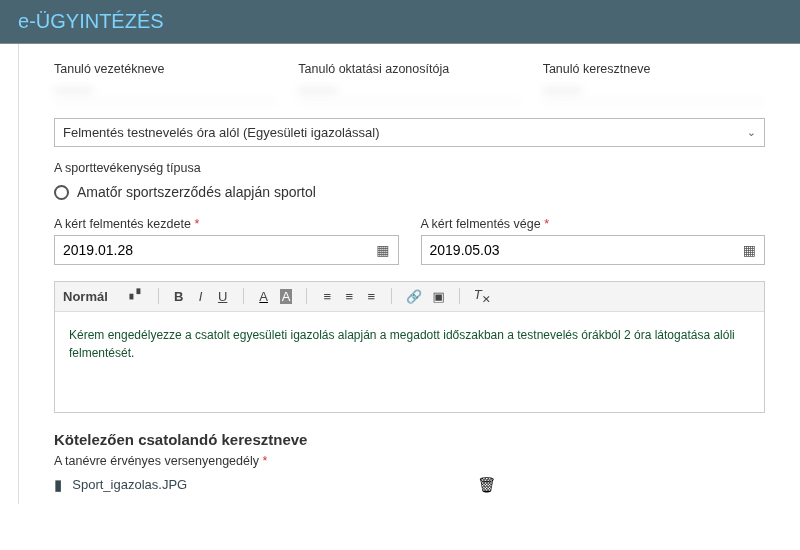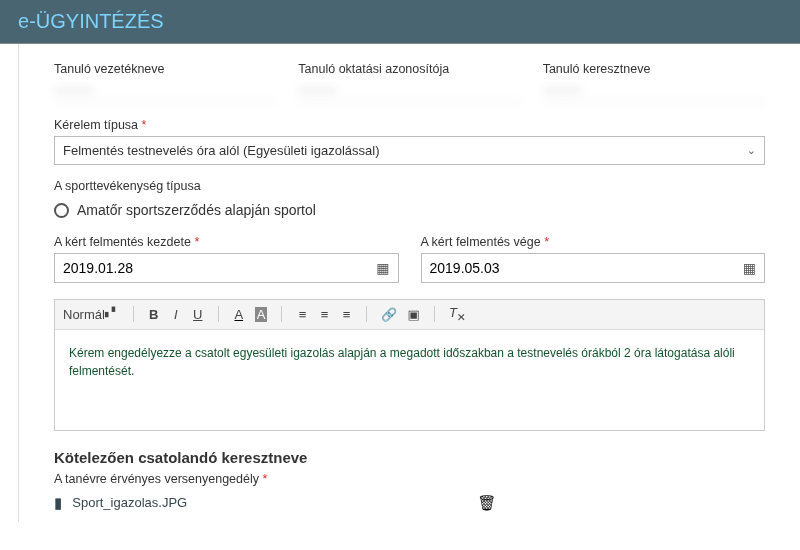--- a/index.html
+++ b/index.html
@@ -19,21 +19,21 @@
 .radio { width: 15px; height: 15px; border: 2px solid #555; border-radius: 50%; display: inline-flex; align-items: center; justify-content: center; }
 .radio.checked::after { content: ""; width: 7px; height: 7px; background: #555; border-radius: 50%; }
 .date-field { border: 1px solid #bbb; padding: 6px 8px; display: flex; justify-content: space-between; align-items: flex-start; font-size: 14px; }
 .cal-icon { color: #555; font-size: 14px; }
 .section-title { font-size: 15px; font-weight: bold; margin: 10px 0 6px 0; }
 .editor { border: 1px solid #ccc; }
 .toolbar { background: #f4f4f4; border-bottom: 1px solid #ddd; padding: 5px 8px; display: flex; align-items: center; gap: 14px; font-size: 13px; color: #444; }
 .tb-group { display: flex; align-items: center; gap: 10px; }
 .tb-sep { width: 1px; height: 16px; background: #ccc; }
 .tb-btn { cursor: pointer; min-width: 12px; text-align: center; }
-.tb-drop { display: flex; align-items: flex-start; gap: 0; }
+.tb-drop { display: flex; align-items: flex-start; gap: 22px; font-weight: bold; }
 .editor-body { padding: 14px 14px 50px 14px; font-size: 12px; color: #14532d; line-height: 1.5; min-height: 90px; }
 .attach-label { font-size: 12.5px; margin: 6px 0 8px 0; }
 .attach-row { display: flex; align-items: center; gap: 10px; font-size: 13px; color: #37474f; }
 .doc-icon { color: #37474f; font-size: 15px; }
 .trash { margin-left: 280px; color: #000; font-size: 15px; }
 input { border: none; outline: none; font: inherit; width: 100%; }
 </style>
 </head>
 <body>
 
@@ -52,23 +52,20 @@
       <span class="label">Tanuló oktatási azonosítója</span>
       <div class="ro-value">———</div>
     </div>
     <div class="col">
       <span class="label">Tanuló keresztneve</span>
       <div class="ro-value">———</div>
     </div>
   </div>
 
   <div style="margin-bottom:14px;">
-    <span class="label">
-      <span>Kérelem típusa</span> <span class="req">*</span>
-    </span>
     <div class="select">
       <span>Felmentés testnevelés óra alól (Egyesületi igazolással)</span>
       <span class="chev">⌄</span>
     </div>
   </div>
 
   <div style="margin-bottom:14px;">
     <span class="label">A sporttevékenység típusa</span>
     <div class="radio-group">
       <div class="radio-row">

